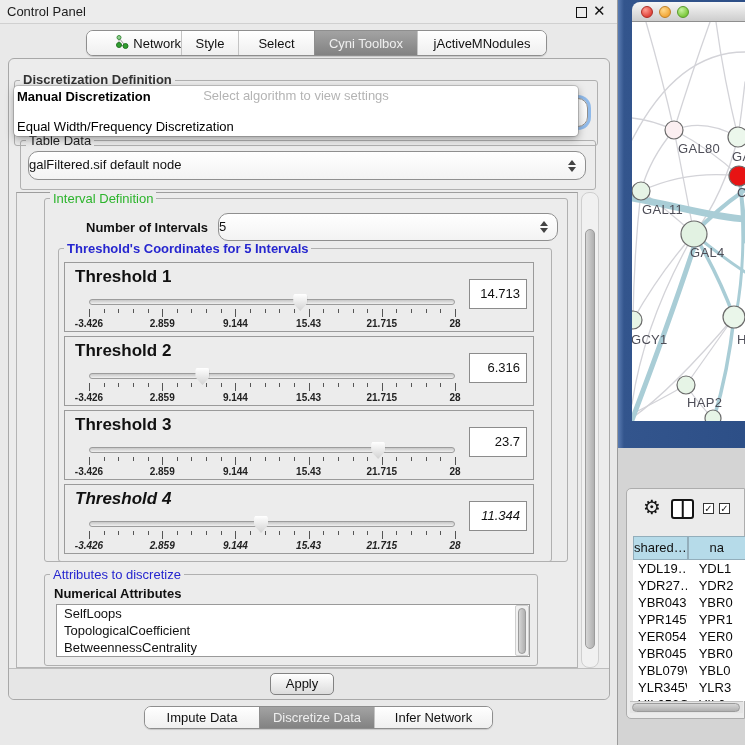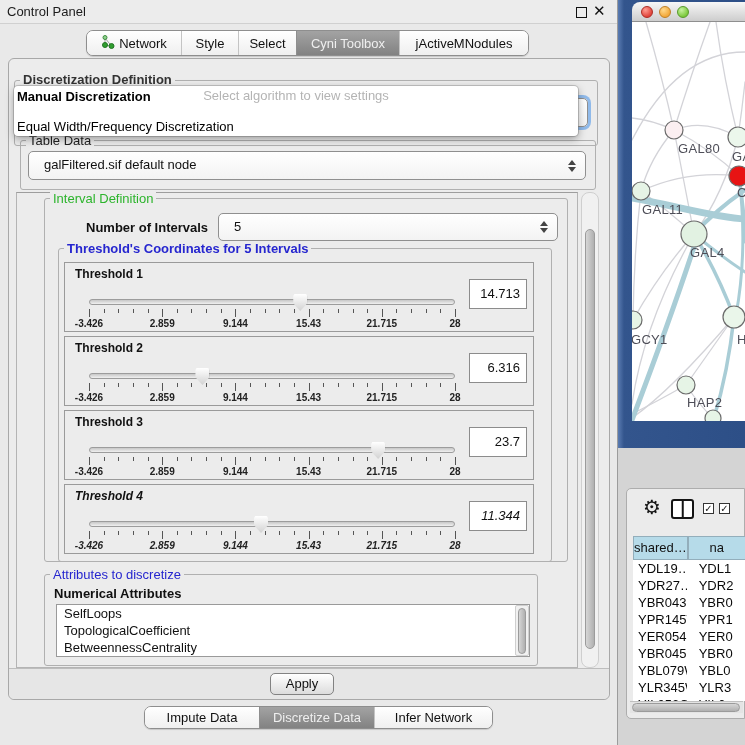--- a/index.html
+++ b/index.html
@@ -30,42 +30,42 @@
   #main-panel{left:8px;top:58px;width:602px;height:642px;background:#ececec;
               border:1px solid #a8a8a8;border-radius:6px;}
 
   .group{position:absolute;border:1px solid #b0b0b0;border-radius:3px;}
   .gtitle{position:absolute;background:#ececec;padding:0 3px;font-size:13px;white-space:nowrap;}
   .gtitle.green{color:#2cb42c;}
   .gtitle.blue{color:#2626cf;}
   .gtitle.dark{color:#333;font-weight:bold;}
 
   .combo{position:absolute;background:linear-gradient(#ffffff,#f3f3f3);border:1px solid #8f8f8f;
-         border-radius:5px;line-height:26px;padding-left:15px;color:#111;}
+         border-radius:10px;line-height:26px;padding-left:0;color:#111;}
   .combo .spin{position:absolute;right:9px;top:50%;transform:translateY(-50%);width:8px;height:12px;}
   .combo .spin:before,.combo .spin:after{content:"";position:absolute;left:0;border-left:4px solid transparent;border-right:4px solid transparent;}
   .combo .spin:before{top:0;border-bottom:5px solid #444;}
   .combo .spin:after{bottom:0;border-top:5px solid #444;}
   .combo.focused{box-shadow:0 0 0 3px rgba(105,165,233,.7);}
 
   
   #alg-popup{left:14px;top:86px;width:564px;height:50px;background:#fff;z-index:60;
              border-radius:4px;box-shadow:0 3px 9px rgba(0,0,0,.35),0 0 0 1px rgba(150,150,150,.45);}
   #alg-popup .hint{position:absolute;left:0;right:0;top:2px;text-align:center;color:#b4b4b4;font-size:13px;}
   #alg-popup .opt{position:absolute;left:3px;font-size:13px;color:#000;white-space:nowrap;}
 
   
   #viewport{left:16px;top:192px;width:562px;height:476px;border:1px solid #b4b4b4;border-top-color:#9d9d9d;background:#ececec;overflow:hidden;}
   .vscroll{position:absolute;background:#f1f1f1;border:1px solid #cfcfcf;border-radius:8px;}
   .vthumb{position:absolute;border-radius:6px;background:linear-gradient(90deg,#d6d6d6,#b0b0b0);border:1px solid #9b9b9b;}
   .hthumb{position:absolute;border-radius:6px;background:linear-gradient(#d6d6d6,#b0b0b0);border:1px solid #9b9b9b;}
 
   
   .tpanel{position:absolute;left:64px;width:470px;height:70px;border:1px solid #9a9a9a;background:#ececec;}
-  .tpanel .tlabel{position:absolute;left:10px;top:4px;font-weight:bold;font-size:12px;}
+  .tpanel .tlabel{position:absolute;left:10px;top:4px;font-weight:bold;font-size:17px;}
   .track{position:absolute;left:24px;top:36px;width:366px;height:6px;border:1px solid #9c9c9c;border-radius:4px;
          background:linear-gradient(#c7c7c7,#f0f0f0);}
   .thumb{position:absolute;top:31px;width:14px;height:17px;background:linear-gradient(#ffffff,#d2d2d2);
          clip-path:polygon(8% 0%,92% 0%,100% 12%,100% 55%,50% 100%,0% 55%,0% 12%);
          filter:drop-shadow(0 1px 1px rgba(0,0,0,.45));}
   .tick{position:absolute;width:1px;background:#555;}
   .ticklabel{position:absolute;width:60px;text-align:center;font-size:10px;font-weight:bold;color:#222;}
   .valbox{position:absolute;left:404px;top:16px;width:58px;height:30px;background:#fff;border:1px solid #8c8c8c;
           line-height:28px;text-align:right;padding-right:6px;font-size:13px;}
 
@@ -115,33 +115,33 @@
 <div id="stage">
 
   <div id="win-left" class="abs">
     <div id="titlebar" class="abs">
       <span class="ttl">Control Panel</span>
       <span class="float-btn"></span>
       <span class="close-btn">✕</span>
     </div>
 
     <div id="top-tabs" class="tabstrip">
-        <div class="tab" style="width: 94px;">
+        <div class="tab" style="width: 94px; justify-content: flex-end;">
           <span><svg width="14" height="15" viewBox="0 0 14 15">
               <path d="M4 4 L4 11 M4 11 L10.5 12 M4 4 L10.5 12" stroke="#9e9e9e" stroke-width="1" fill="none"></path>
               <circle cx="4" cy="3.5" r="2" fill="#8fd08f" stroke="#3f8f3f"></circle>
               <circle cx="4" cy="11" r="2.5" fill="#2f9e2f" stroke="#247524"></circle>
               <circle cx="10.5" cy="12" r="2.5" fill="#2f9e2f" stroke="#247524"></circle>
             </svg></span>
           <span>Network</span>
         </div>
         <div class="tab" style="width: 57px;">
           <span>Style</span>
         </div>
-        <div class="tab" style="width: 58px;">
+        <div class="tab" style="width: 76px;">
           <span>Select</span>
         </div>
         <div class="tab sel" style="width: 103px;">
           <span>Cyni Toolbox</span>
         </div>
         <div class="tab" style="width: 129px;">
           <span>jActiveMNodules</span>
         </div>
       </div>
 

